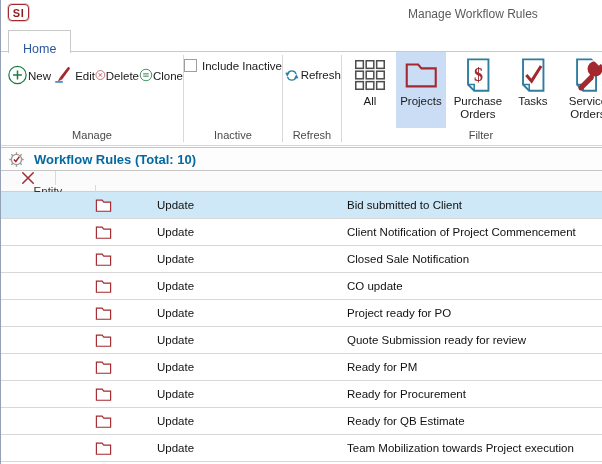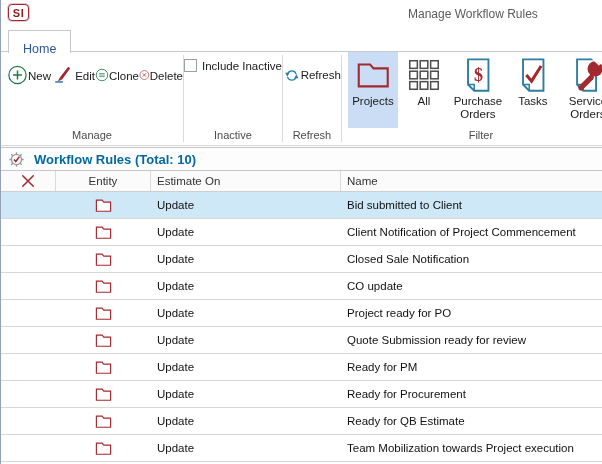--- a/index.html
+++ b/index.html
@@ -67,21 +67,21 @@
     border-top:1px solid #c6c6c6; border-bottom:1px solid #c6c6c6;
     background:#fdfdfd; display:flex; align-items:center;
   }
   .gridtitle svg { margin-left:7px; flex-shrink:0; }
   .gridtitle .gt-text { margin-left:9px; font-size:13px; font-weight:bold; color:#0369a1; }
 
   
   .thead {
     position:absolute; left:0; top:171px; right:0; height:21px;
     background:#fbfbfb; display:flex; align-items:stretch;
-    border-bottom:1px solid #cfcfcf; font-size:11.5px; color:#333;
+    border-bottom:1px solid #cfcfcf; font-size:11.5px; color:#333;flex-direction:column;
   }
   .thead .hcell { display:flex; align-items:center; border-right:1px solid #dadada; }
   .c1 { width:55px; justify-content:center; }
   .c2 { width:95px; justify-content:center; }
   .c3 { width:190px; padding-left:6px; }
   .c4 { flex:1; padding-left:6px; border-right:none !important; }
 
   .tbody { position:absolute; left:0; top:192px; right:0; bottom:0; }
   .trow { height:27px; display:flex; align-items:center; border-bottom:1px solid #d8d8d8;
           font-size:11.5px; color:#111; background:#fff; cursor:default; }
@@ -117,31 +117,31 @@
         <div class="rbtn">
           <svg viewBox="0 0 40 40">
             <path d="M14 25 L27.5 7.5 C29 5.5 32.5 8.2 31 10.2 L18 27.8 Z" fill="#A3292E"></path>
             <path d="M14 25 L18 27.8 L11.5 30.2 Z" fill="#A3292E"></path>
             <line x1="7" y1="31.5" x2="19.5" y2="31.5" stroke="#2E75B5" stroke-width="2.5"></line>
           </svg>
           <span class="lbl">Edit</span>
         </div>
         <div class="rbtn">
           <svg viewBox="0 0 40 40">
+            <circle cx="20" cy="20" r="16.5" fill="none" stroke="#A3292E" stroke-width="2.3"></circle>
+            <path d="M13.5 13.5 L26.5 26.5 M26.5 13.5 L13.5 26.5" stroke="#A3292E" stroke-width="2.6" fill="none"></path>
+          </svg>
+          <span class="lbl">Delete</span>
+        </div>
+        <div class="rbtn">
+          <svg viewBox="0 0 40 40">
             <circle cx="20" cy="20" r="16.5" fill="none" stroke="#1F7A44" stroke-width="2.3"></circle>
             <path d="M12 16.7 H28 M12 23.3 H28" stroke="#1F7A44" stroke-width="2.7" fill="none"></path>
           </svg>
           <span class="lbl">Clone</span>
-        </div>
-        <div class="rbtn">
-          <svg viewBox="0 0 40 40">
-            <circle cx="20" cy="20" r="16.5" fill="none" stroke="#A3292E" stroke-width="2.3"></circle>
-            <path d="M13.5 13.5 L26.5 26.5 M26.5 13.5 L13.5 26.5" stroke="#A3292E" stroke-width="2.6" fill="none"></path>
-          </svg>
-          <span class="lbl">Delete</span>
         </div>
       </div>
       <div class="glabel">Manage</div>
     </div>
 
     <div class="vsep"></div>
 
     <div class="group g-inactive">
       <div class="gcontent">
         <div class="checkline">
@@ -170,42 +170,42 @@
           <span class="lbl">Refresh</span>
         </div>
       </div>
       <div class="glabel">Refresh</div>
     </div>
 
     <div class="vsep"></div>
 
     <div class="group g-filter">
       <div class="gcontent">
-        <div class="fbtn w50 selected">
-          <svg viewBox="0 0 40 40">
-            <path d="M5 32 V9 H17 L20.5 13 H35.5 V32 Z" fill="none" stroke="#A3292E" stroke-width="2.2"></path>
-          </svg>
-          <span class="lbl">Projects</span>
-        </div>
         <div class="fbtn w44">
           <svg viewBox="0 0 40 40">
             <g fill="#fff" stroke="#4d4d4d" stroke-width="1.6">
               <rect x="5" y="5" width="8" height="8"></rect>
                 <rect x="16" y="5" width="8" height="8"></rect>
                 <rect x="27" y="5" width="8" height="8"></rect>
               <rect x="5" y="16" width="8" height="8"></rect>
                 <rect x="16" y="16" width="8" height="8"></rect>
                 <rect x="27" y="16" width="8" height="8"></rect>
               <rect x="5" y="27" width="8" height="8"></rect>
                 <rect x="16" y="27" width="8" height="8"></rect>
                 <rect x="27" y="27" width="8" height="8"></rect>
             </g>
           </svg>
           <span class="lbl">All</span>
         </div>
+        <div class="fbtn w50 selected">
+          <svg viewBox="0 0 40 40">
+            <path d="M5 32 V9 H17 L20.5 13 H35.5 V32 Z" fill="none" stroke="#A3292E" stroke-width="2.2"></path>
+          </svg>
+          <span class="lbl">Projects</span>
+        </div>
         <div class="fbtn w56">
           <svg viewBox="0 0 40 40">
             <path d="M9.5 3.5 H31 V36.5 H16 L9.5 30 Z" fill="#fff" stroke="#2E7D9E" stroke-width="2"></path>
             <path d="M9.5 30 H16 V36.5" fill="none" stroke="#2E7D9E" stroke-width="1.6"></path>
             <text x="20.5" y="26.5" text-anchor="middle" font-size="19" font-weight="bold" fill="#A3292E" font-family="'Liberation Serif', serif">$</text>
           </svg>
           <span class="lbl">Purchase Orders</span>
         </div>
         <div class="fbtn w46">
           <svg viewBox="0 0 40 40">

